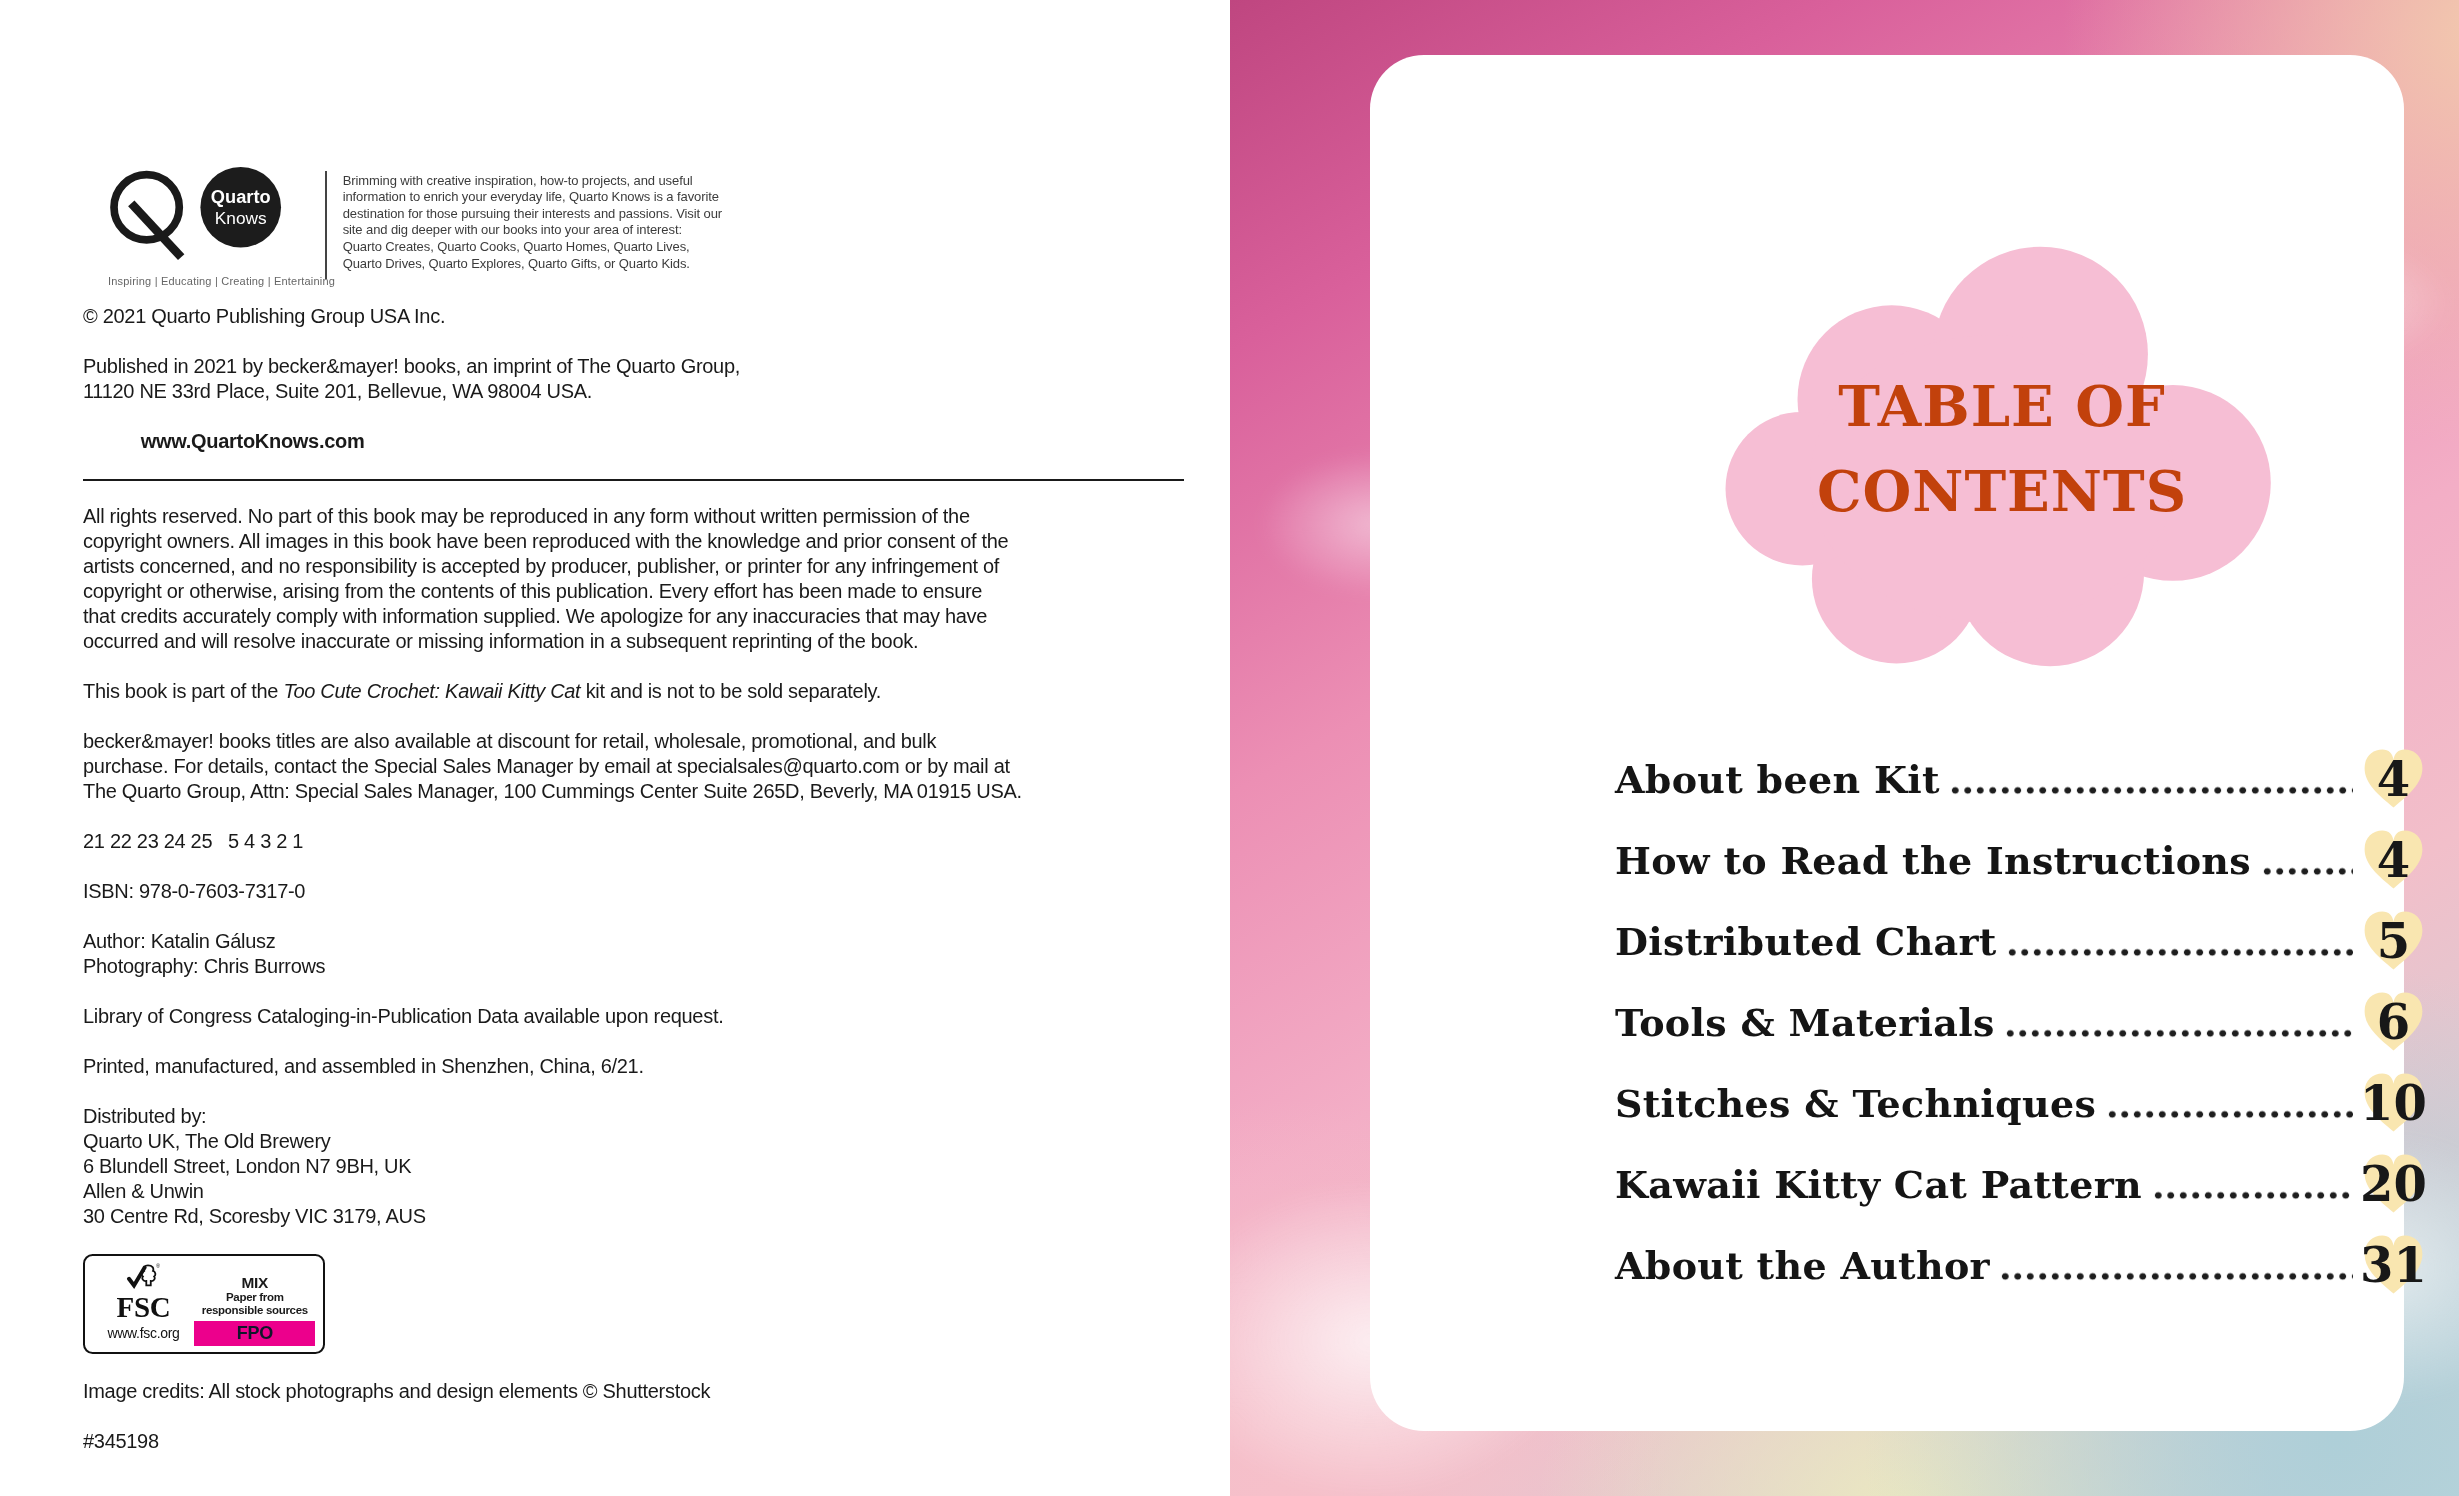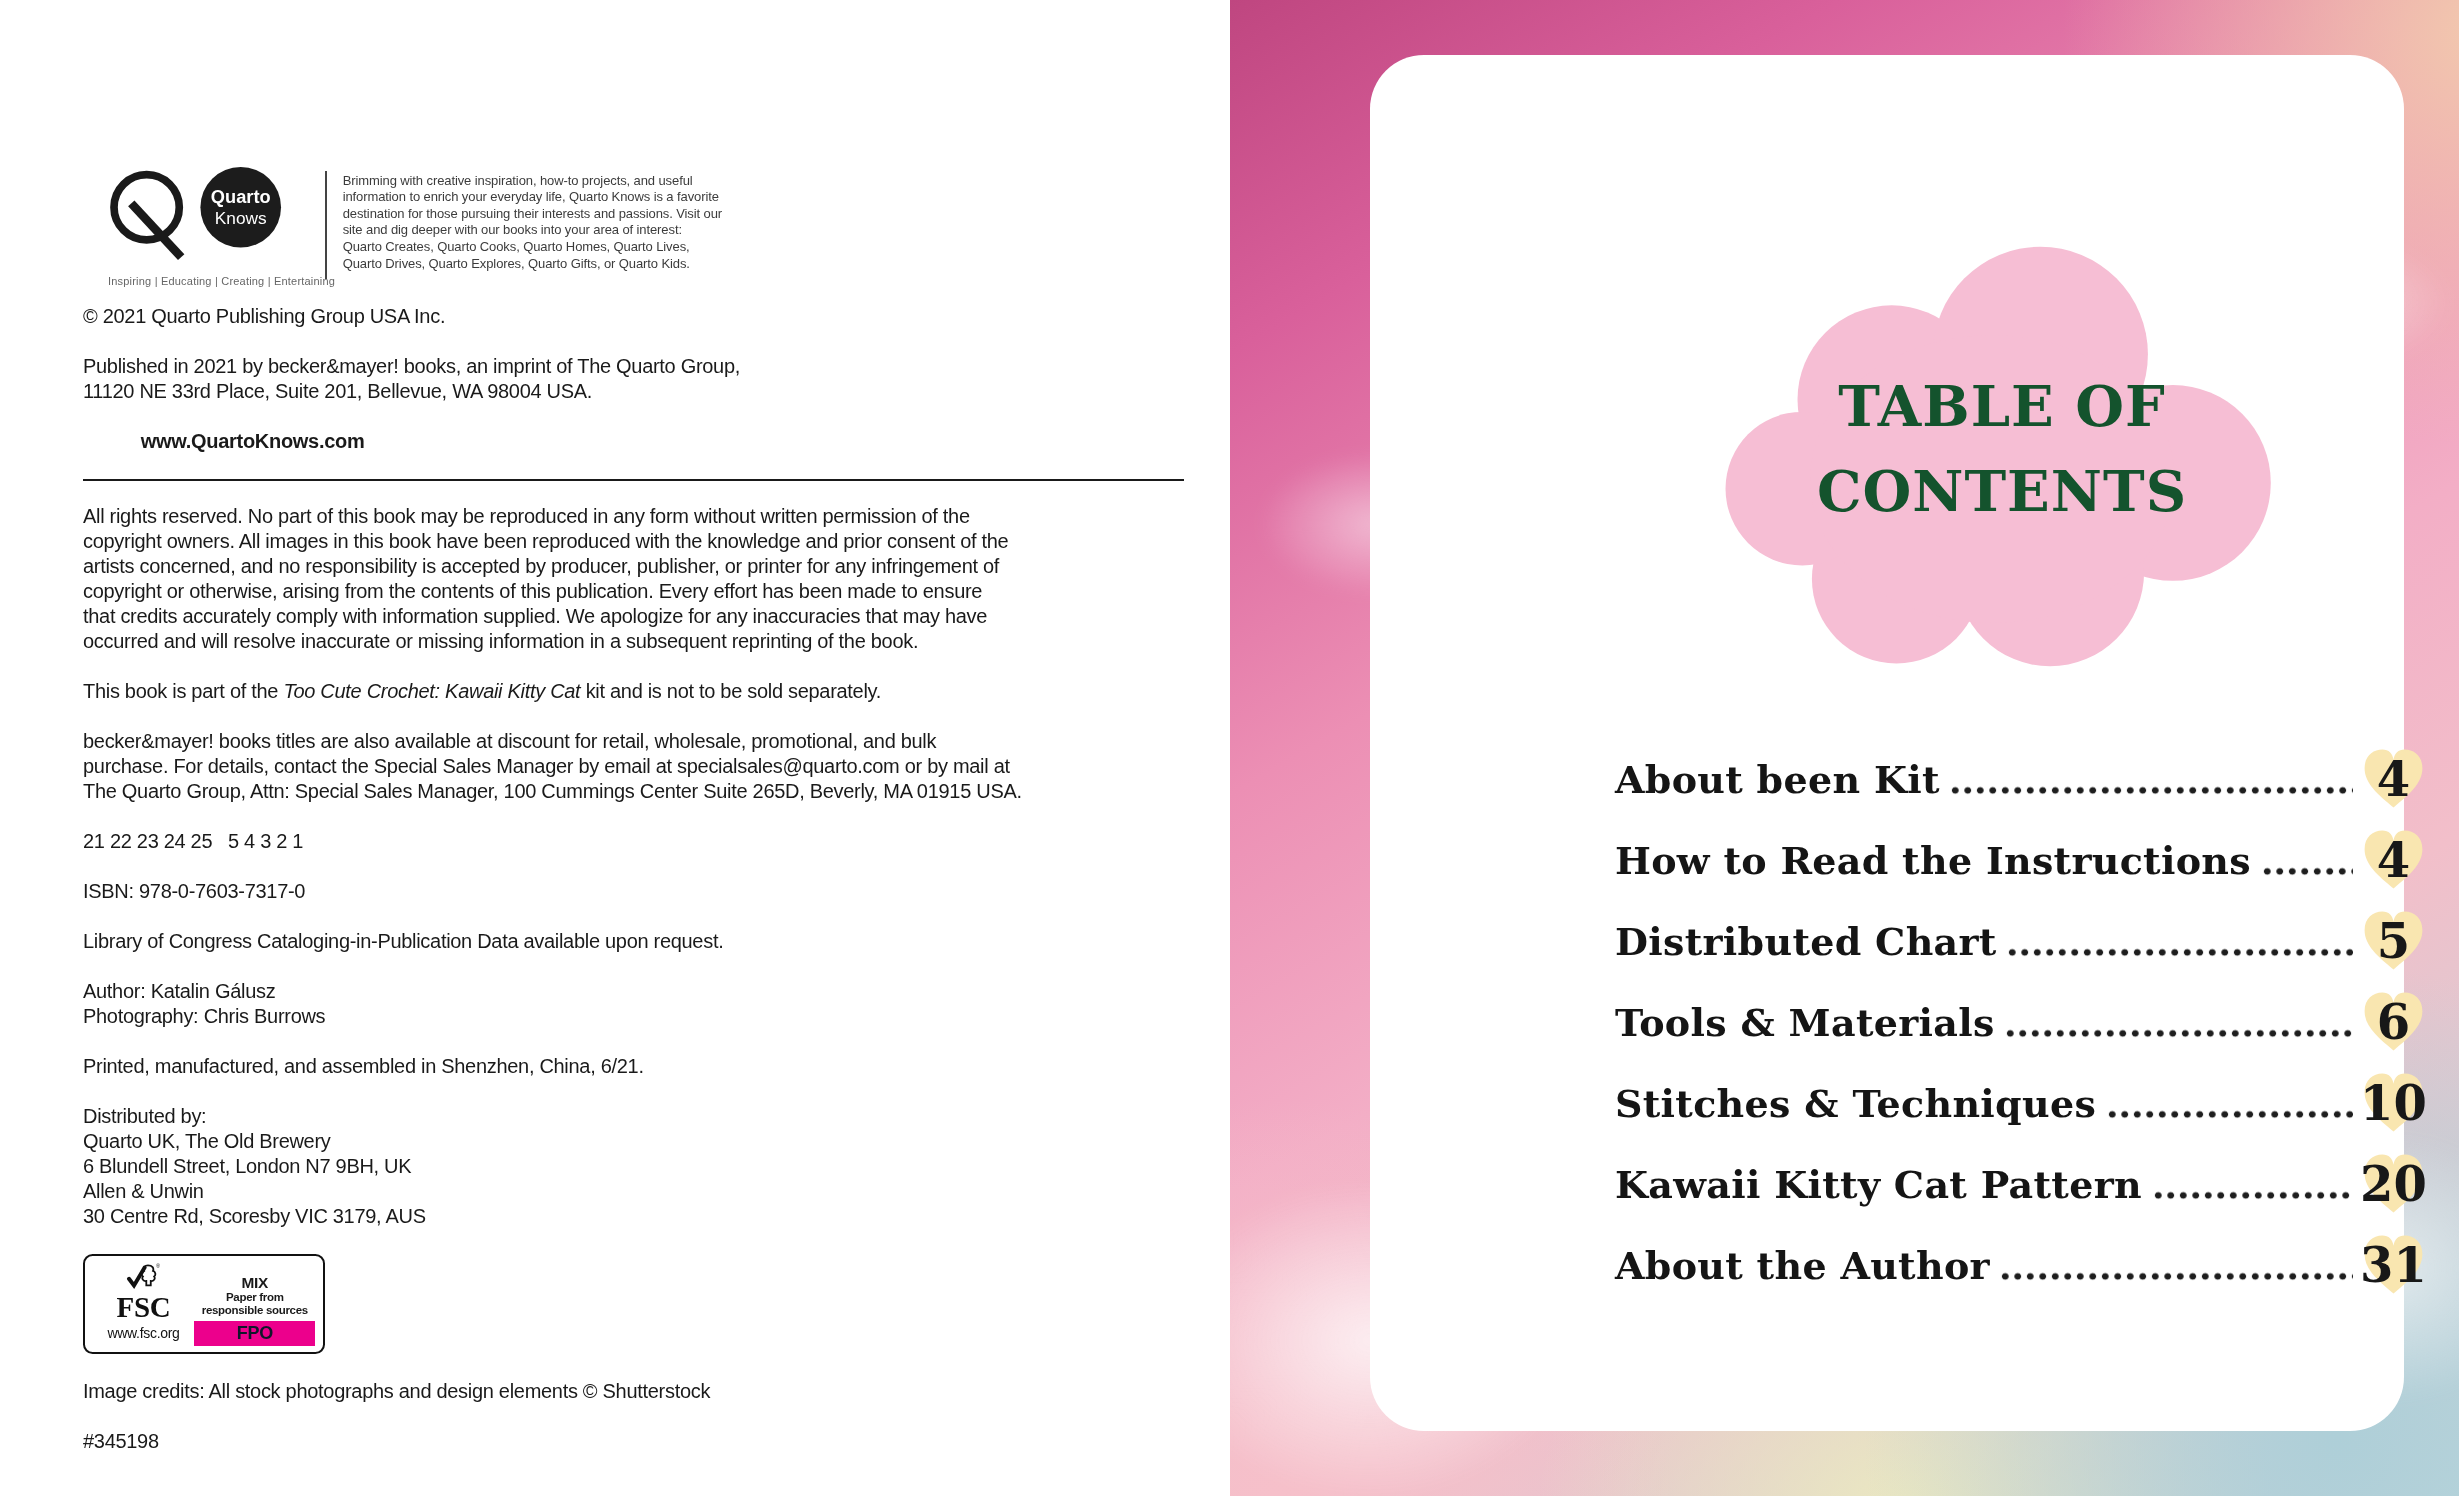--- a/index.html
+++ b/index.html
@@ -51,21 +51,21 @@
   .wisp4{top:452px;left:29px;width:231px;height:144px;opacity:.5;}
   .wisp5{top:1134px;left:999px;width:317px;height:269px;opacity:.6;}
 
   .toc-card{position:absolute;left:140px;top:55px;width:1034px;height:1376px;
             background:#ffffff;border-radius:54px;}
 
   .toc-cloud{position:absolute;left:344px;top:186px;width:576px;height:432px;}
   .toc-cloud svg{position:absolute;left:0;top:0;}
   .toc-title{position:absolute;left:0;top:123px;width:100%;text-align:center;
              font-family:"DejaVu Serif",serif;font-weight:bold;font-size:56px;line-height:85px;
-             color:#14532d;letter-spacing:1px;}
+             color:#c2410c;letter-spacing:1px;}
 
   .toc-list{position:absolute;left:245px;top:684px;width:815px;}
   .toc-row{display:flex;align-items:center;height:81px;}
   .toc-label{font-family:"DejaVu Serif",serif;font-weight:bold;font-size:38px;color:#151515;
              letter-spacing:0.3px;white-space:nowrap;}
   .toc-dots{flex:1;height:9.6px;margin:0 3.8px 0 9.6px;transform:translateY(10.6px);
             background-image:radial-gradient(circle,#1e1e1e 3px,transparent 3.6px);
             background-size:12.5px 9.6px;background-repeat:repeat-x;background-position:left center;}
   .toc-numwrap{position:relative;width:73px;height:81px;display:flex;align-items:center;justify-content:center;flex:0 0 73px;}
   .toc-heart{position:absolute;left:1px;top:4.8px;}
@@ -118,24 +118,24 @@
         <p><span>This book is part of the </span><span class="italic">Too Cute Crochet: Kawaii Kitty Cat</span><span> kit and is not to be sold separately.</span></p>
 
         <p>becker&amp;mayer! books titles are also available at discount for retail, wholesale, promotional, and bulk
 purchase. For details, contact the Special Sales Manager by email at specialsales@quarto.com or by mail at
 The Quarto Group, Attn: Special Sales Manager, 100 Cummings Center Suite 265D, Beverly, MA 01915 USA.</p>
 
         <p>21 22 23 24 25   5 4 3 2 1</p>
 
         <p>ISBN: 978-0-7603-7317-0</p>
 
-        <p>Library of Congress Cataloging-in-Publication Data available upon request.</p>
-
         <p>Author: Katalin Gálusz
 Photography: Chris Burrows</p>
+
+        <p>Library of Congress Cataloging-in-Publication Data available upon request.</p>
 
         <p>Printed, manufactured, and assembled in Shenzhen, China, 6/21.</p>
 
         <p>Distributed by:
 Quarto UK, The Old Brewery
 6 Blundell Street, London N7 9BH, UK
 Allen &amp; Unwin
 30 Centre Rd, Scoresby VIC 3179, AUS</p>
 
         <div class="fsc-box">

